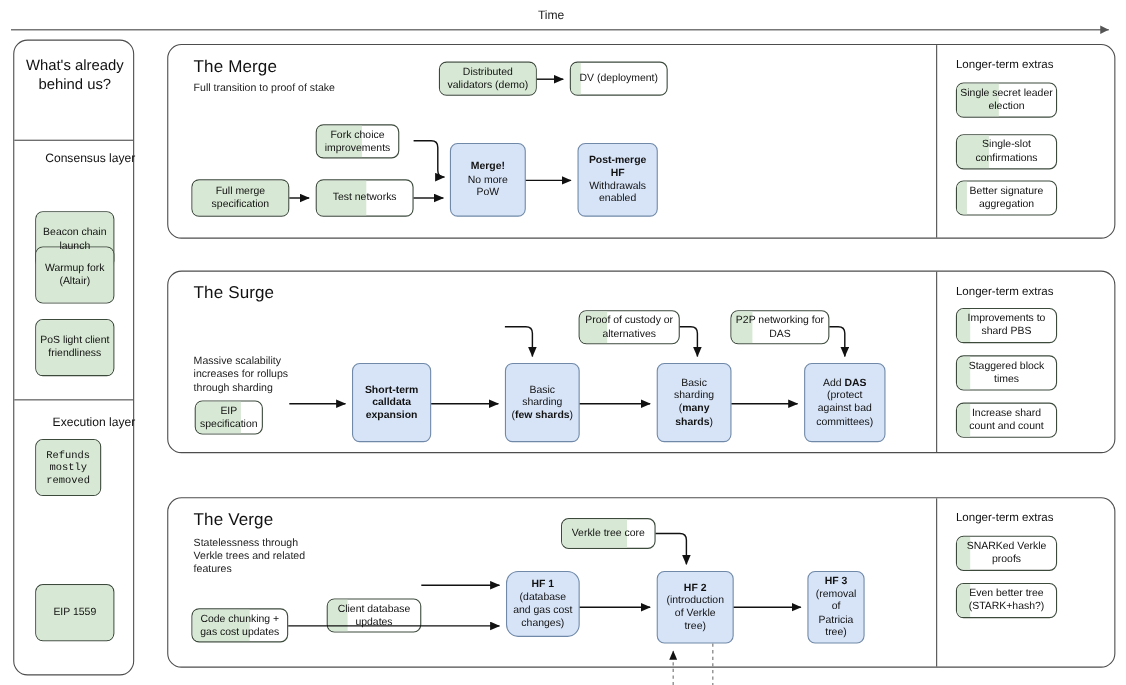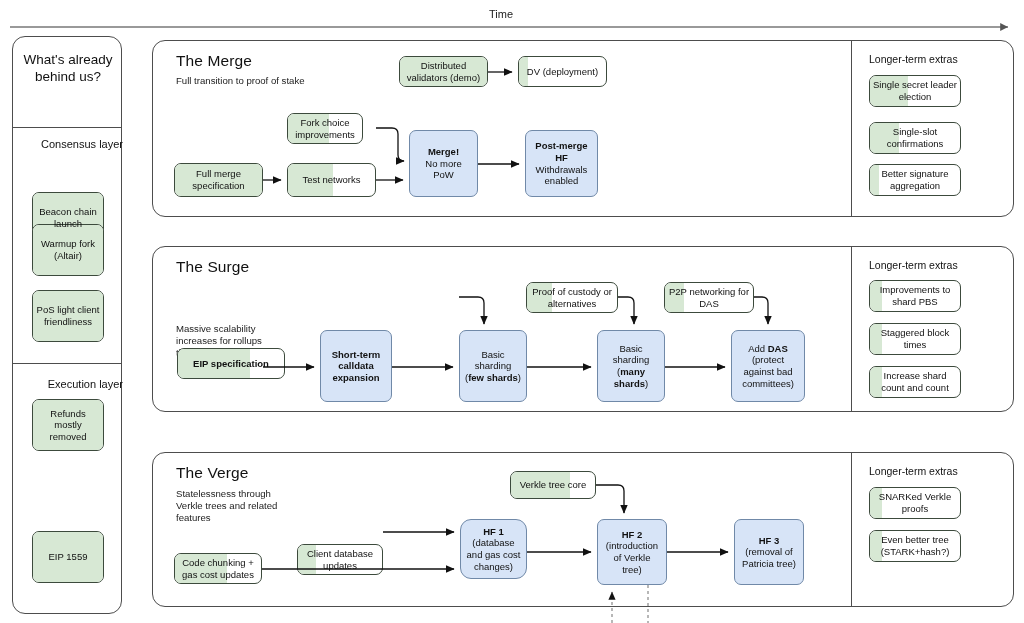--- a/index.html
+++ b/index.html
@@ -97,21 +97,21 @@
       <span class="txt">Warmup fork (Altair)</span>
     </div>
     <div class="node" style="left:19px;top:253px;width:72px;height:52px;">
       <span class="fill" style="width:100%"></span>
       <span class="txt">PoS light client friendliness</span>
     </div>
 
     <div class="hdivider" style="left:0;top:326px;width:108px;"></div>
     <div class="sb-section-label" style="top:341px">Execution layer</div>
 
-    <div class="node" style="left:19px;top:362px;width:72px;height:52px;">
+    <div class="node" style="left:19px;top:362px;width:60px;height:52px;font-family:Liberation Mono, monospace;">
       <span class="fill" style="width:100%"></span>
       <span class="txt">Refunds mostly removed</span>
     </div>
     <div class="node" style="left:19px;top:494px;width:72px;height:52px;">
       <span class="fill" style="width:100%"></span>
       <span class="txt">EIP 1559</span>
     </div>
   </div>
 
   <div class="panel" style="left:152px;top:40px;width:862px;height:177px;"></div>
@@ -168,21 +168,21 @@
   <div class="row-sub" style="left:176px;top:283px;width:120px;margin-top:40px;">Massive scalability increases for rollups through sharding</div>
 
   <div class="node" style="left:526px;top:282px;width:92px;height:31px;">
     <span class="fill" style="width:28%"></span>
     <span class="txt">Proof of custody or alternatives</span>
   </div>
   <div class="node" style="left:664px;top:282px;width:90px;height:31px;">
     <span class="fill" style="width:22%"></span>
     <span class="txt">P2P networking for DAS</span>
   </div>
-  <div class="node" style="left:177px;top:348px;width:108px;height:31px;font-weight:bold;">
+  <div class="node" style="left:177px;top:364px;width:62px;height:31px;">
     <span class="fill" style="width:68%"></span>
     <span class="txt">EIP specification</span>
   </div>
   <div class="node blue" style="left:320px;top:330px;width:72px;height:72px;">
     <span class="txt"><b>Short-term</b><br><b>calldata</b><br><b>expansion</b></span>
   </div>
   <div class="node blue" style="left:459px;top:330px;width:68px;height:72px;">
     <span class="txt"><span>Basic</span><br><span>sharding</span><br><span>(</span><b>few shards</b><span>)</span></span>
   </div>
   <div class="node blue" style="left:597px;top:330px;width:68px;height:72px;">
@@ -223,21 +223,21 @@
   <div class="node" style="left:174px;top:553px;width:88px;height:31px;">
     <span class="fill" style="width:60%"></span>
     <span class="txt">Code chunking + gas cost updates</span>
   </div>
   <div class="node blue" style="left:460px;top:519px;width:67px;height:60px;border-radius:11px;">
     <span class="txt"><b>HF 1</b><br><span>(database</span><br><span>and gas cost</span><br><span>changes)</span></span>
   </div>
   <div class="node blue" style="left:597px;top:519px;width:70px;height:66px;">
     <span class="txt"><b>HF 2</b><br><span>(introduction</span><br><span>of Verkle</span><br><span>tree)</span></span>
   </div>
-  <div class="node blue" style="left:734px;top:519px;width:70px;height:66px;">
+  <div class="node blue" style="left:734px;top:519px;width:52px;height:66px;">
     <span class="txt"><b>HF 3</b><br><span>(removal of</span><br><span>Patricia tree)</span></span>
   </div>
 
   <div class="extras-label" style="left:869px;top:465px;">Longer-term extras</div>
   <div class="node" style="left:869px;top:487px;width:92px;height:32px;">
     <span class="fill" style="width:13%"></span>
     <span class="txt">SNARKed Verkle proofs</span>
   </div>
   <div class="node" style="left:869px;top:530px;width:92px;height:32px;">
     <span class="fill" style="width:13%"></span>

